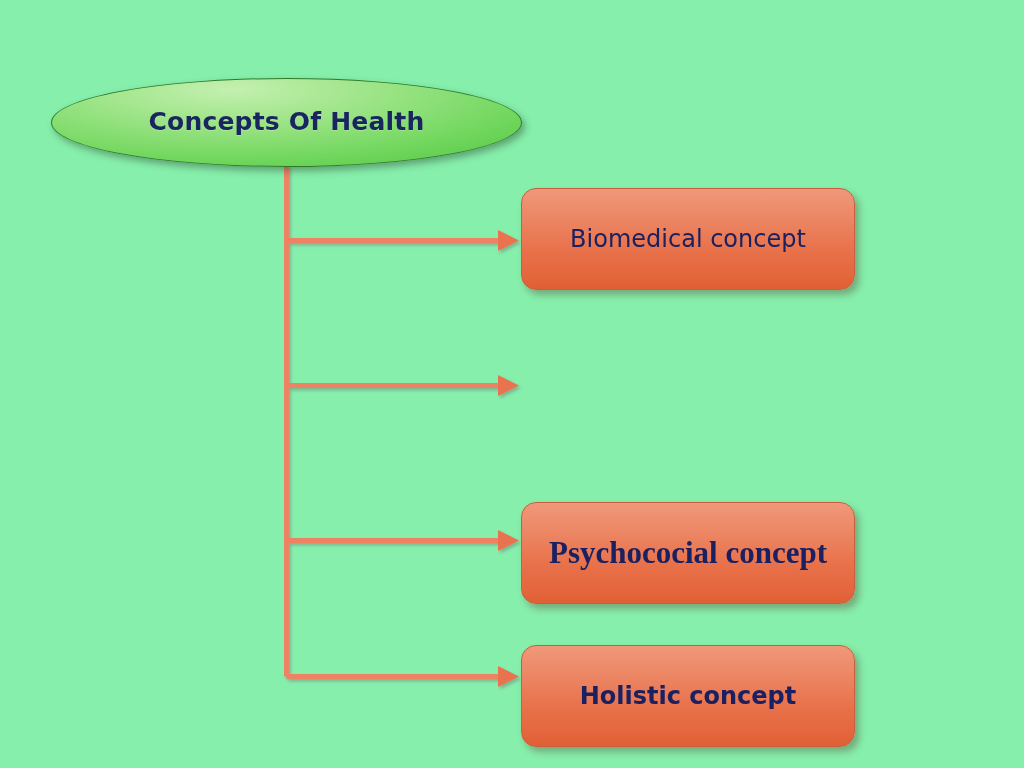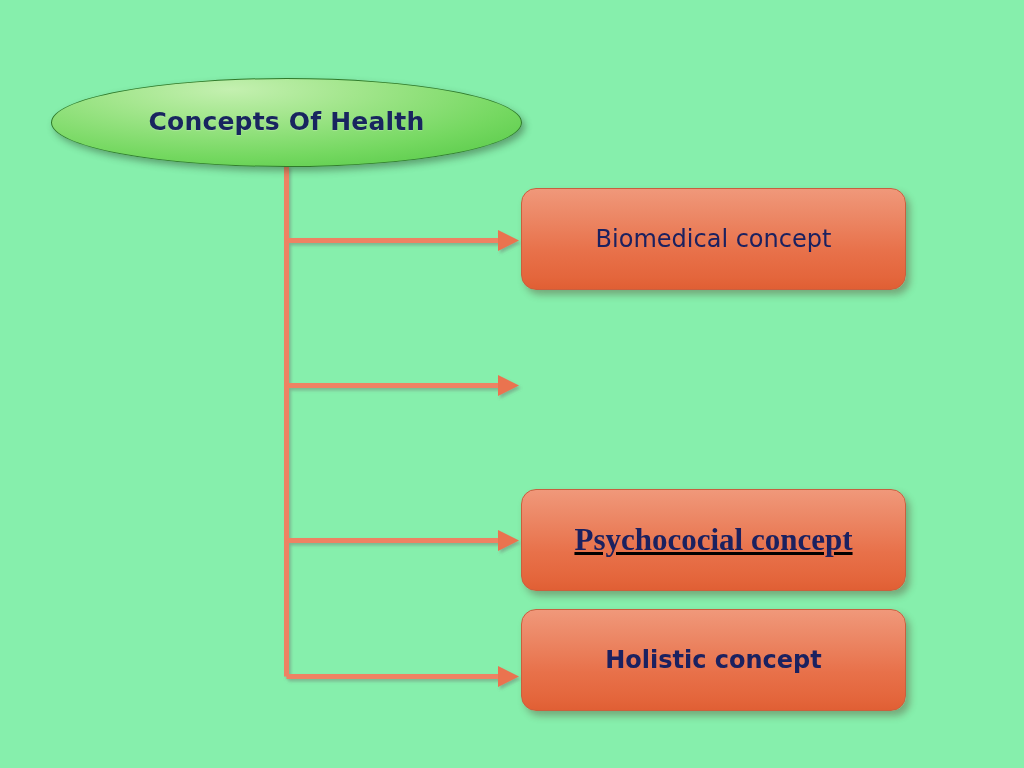--- a/index.html
+++ b/index.html
@@ -58,21 +58,21 @@
     letter-spacing: 0.2px;
     text-shadow: 0 1px 1px rgba(255,255,255,0.22);
     white-space: nowrap;
     padding-bottom: 2px;
   }
 
   
   .concept-box {
     position: absolute;
     left: 521px;
-    width: 385px;
+    width: 334px;
     height: 102px;
     box-sizing: border-box;
     border-radius: 15px;
     background: linear-gradient(to bottom,
                 #f0987a 0%,
                 #ec8765 28%,
                 #e8714a 62%,
                 #e4663c 88%,
                 #e05f34 100%);
     border: 1px solid #c8603f;
@@ -97,22 +97,22 @@
     font-weight: bold;
   }
   .style-serif-bold {
     font-family: "Liberation Serif", "DejaVu Serif", serif;
     font-size: 31px;
     font-weight: bold;
   }
 
   #box-1 { top: 188px; }
   #box-2 { top: 334px; }
-  #box-3 { top: 489px; text-decoration: underline; }
-  #box-4 { top: 609px; }
+  #box-3 { top: 502px; }
+  #box-4 { top: 645px; }
 </style>
 </head>
 <body>
 
 <div id="canvas">
 
   <svg id="connectors" viewBox="0 0 1024 768" width="1024" height="768" aria-hidden="true">
     <defs>
       <filter id="lineShadow" x="-20%" y="-20%" width="160%" height="160%">
         <feDropShadow dx="2" dy="2.5" stdDeviation="1.6" flood-color="#6b6b6b" flood-opacity="0.42"></feDropShadow>

